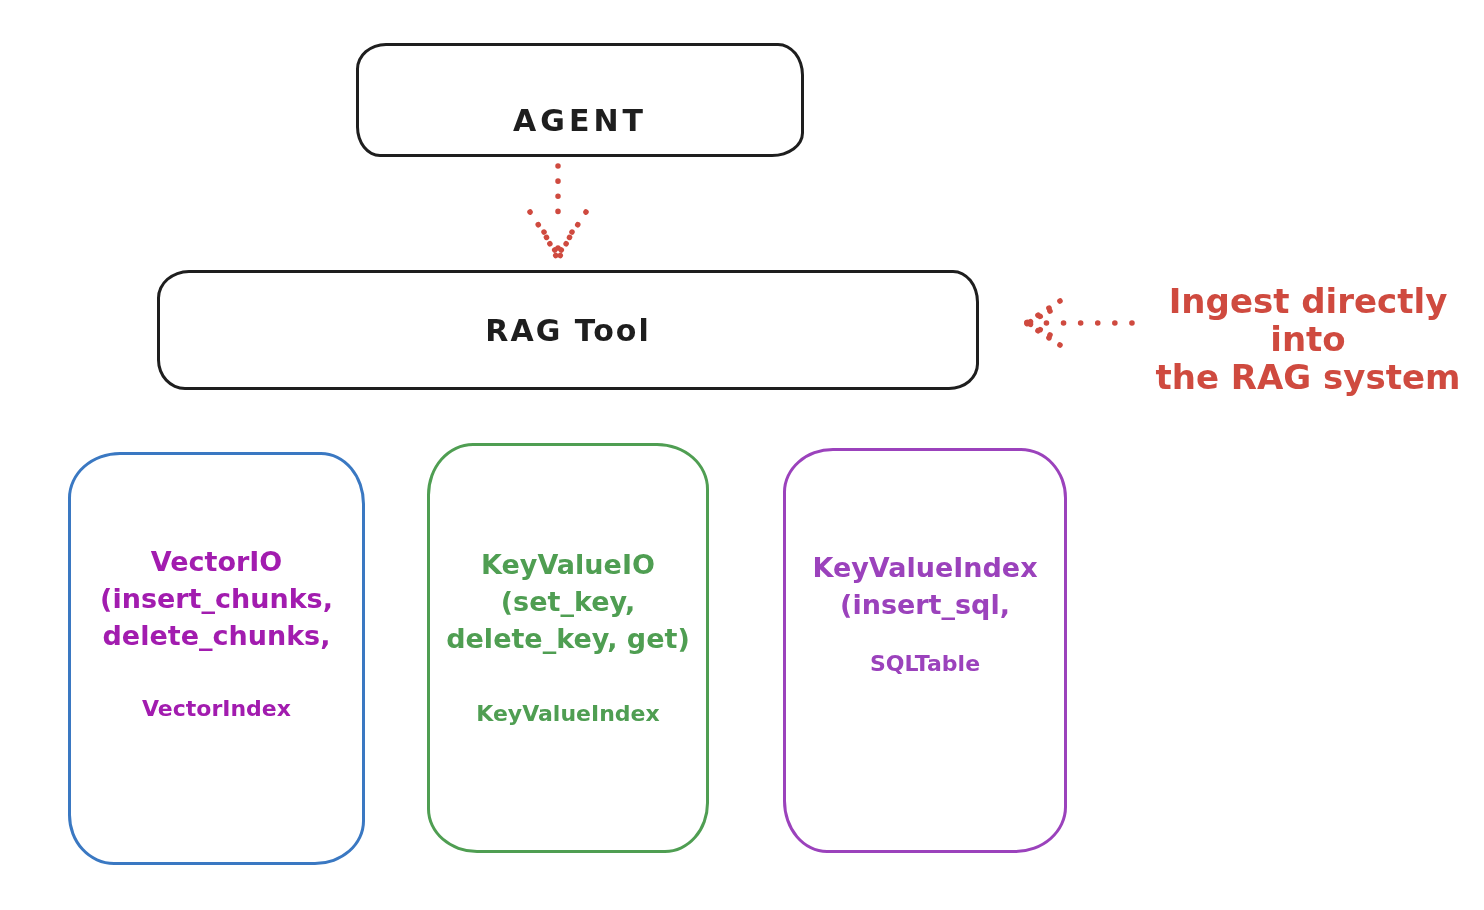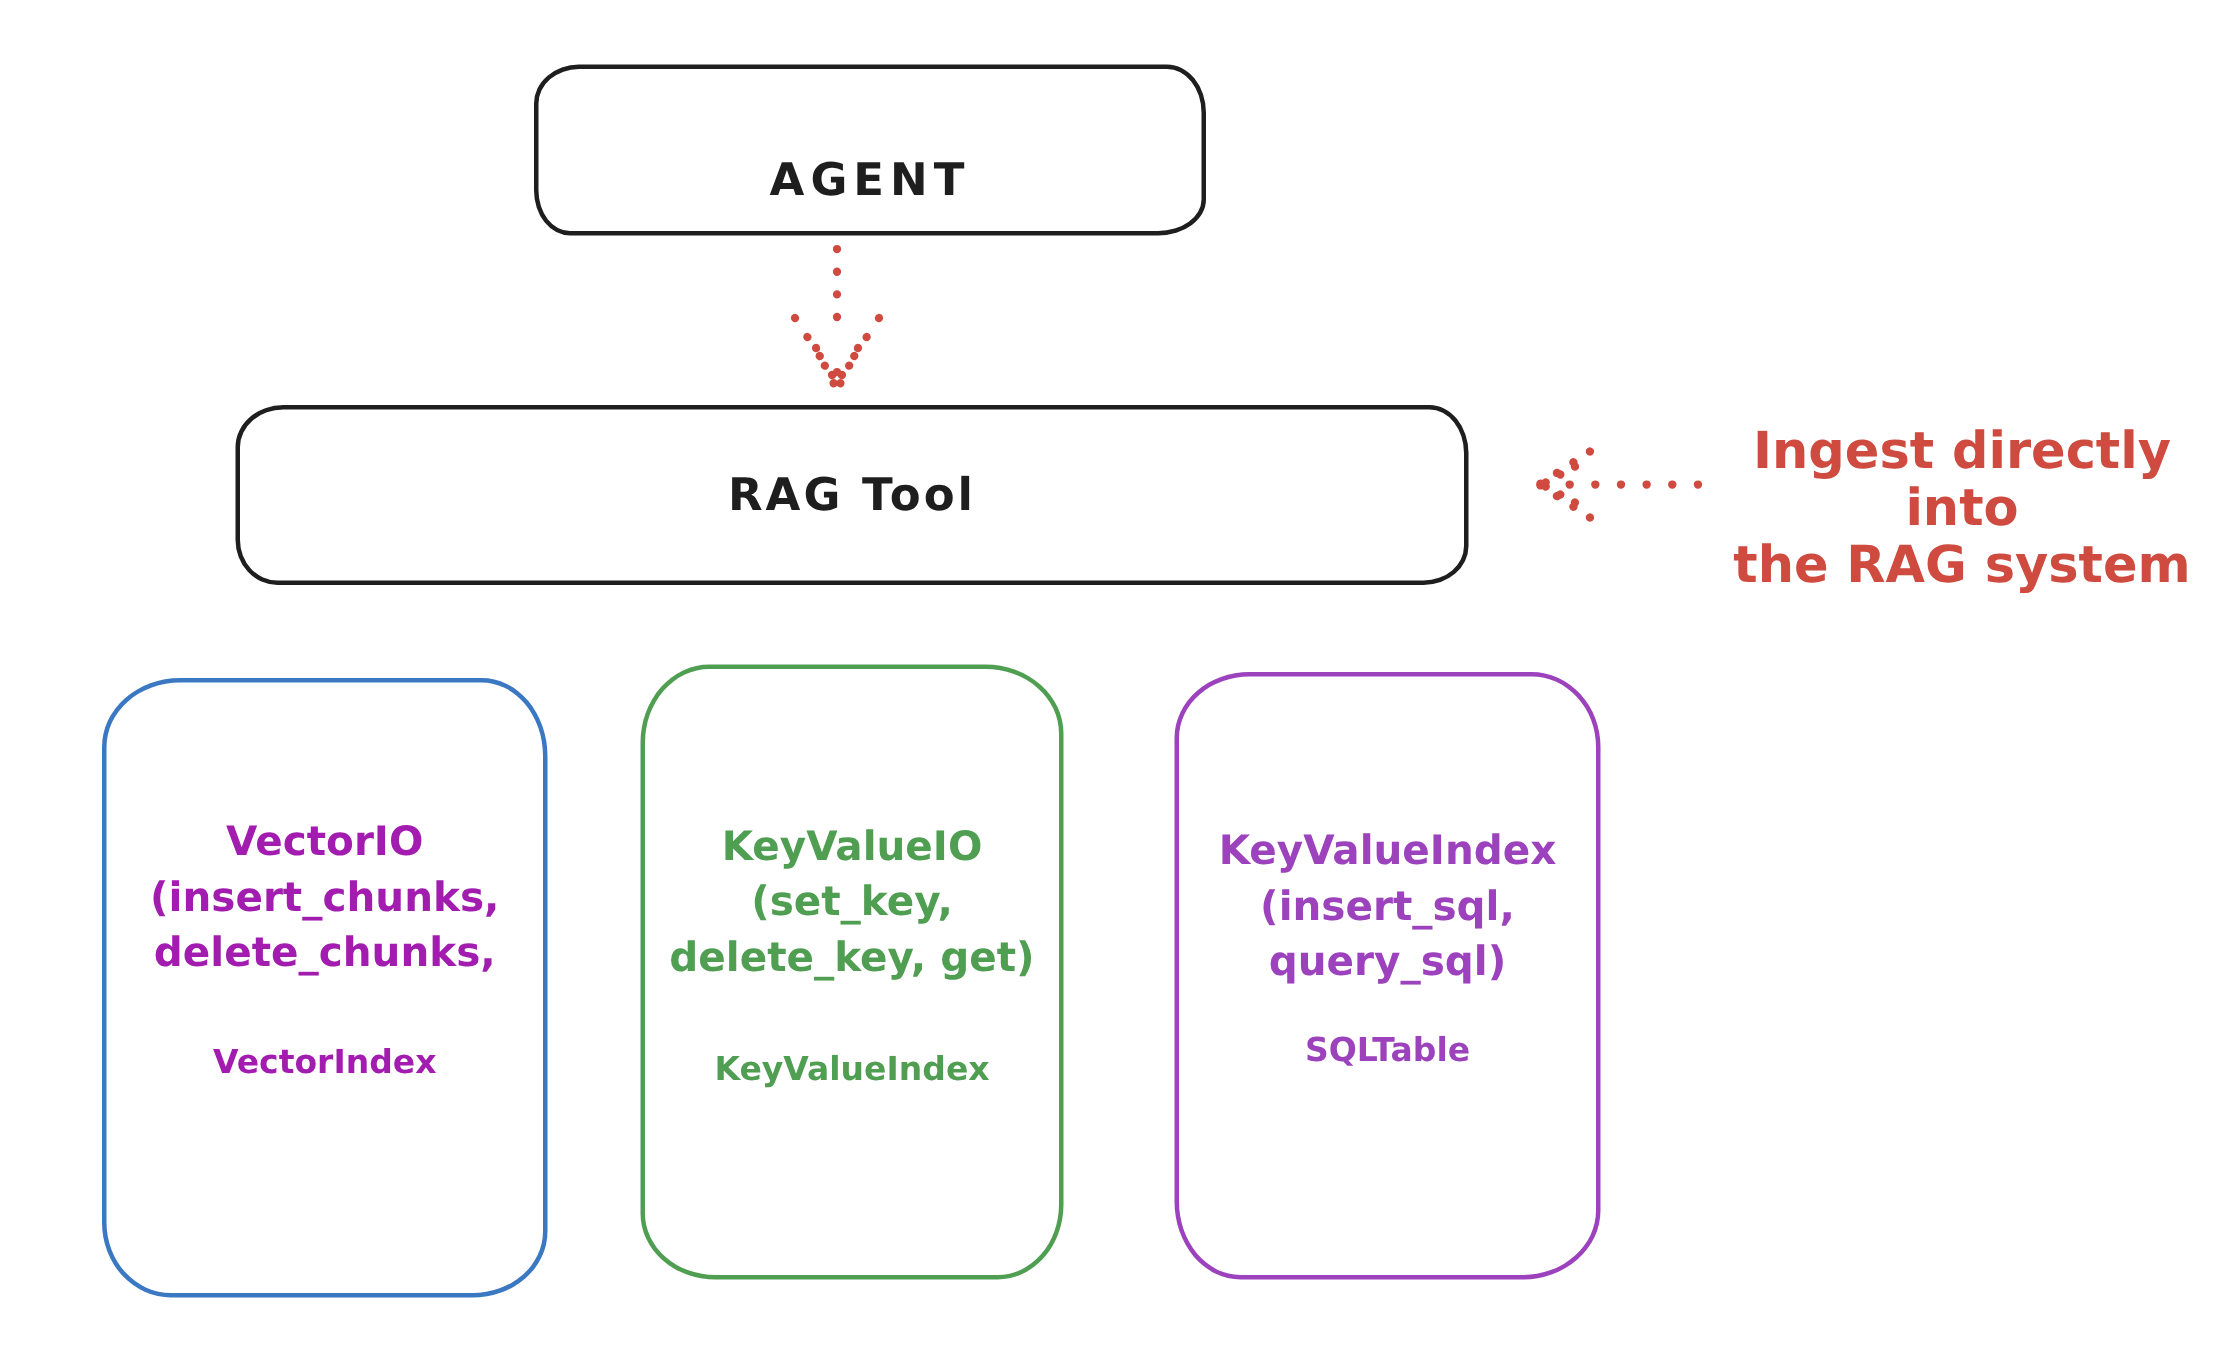--- a/index.html
+++ b/index.html
@@ -160,18 +160,17 @@
       <div>(set_key,</div>
       <div>delete_key, get)</div>
     </div>
     <div class="index-label">KeyValueIndex</div>
   </div>
 
   <div class="card" id="card-relational">
     <div class="io-lines">
       <div>KeyValueIndex</div>
       <div>(insert_sql,</div>
-      <div>query_sql)</div>
     </div>
     <div class="index-label">SQLTable</div>
   </div>
 
 </div>
 
 </body></html>

